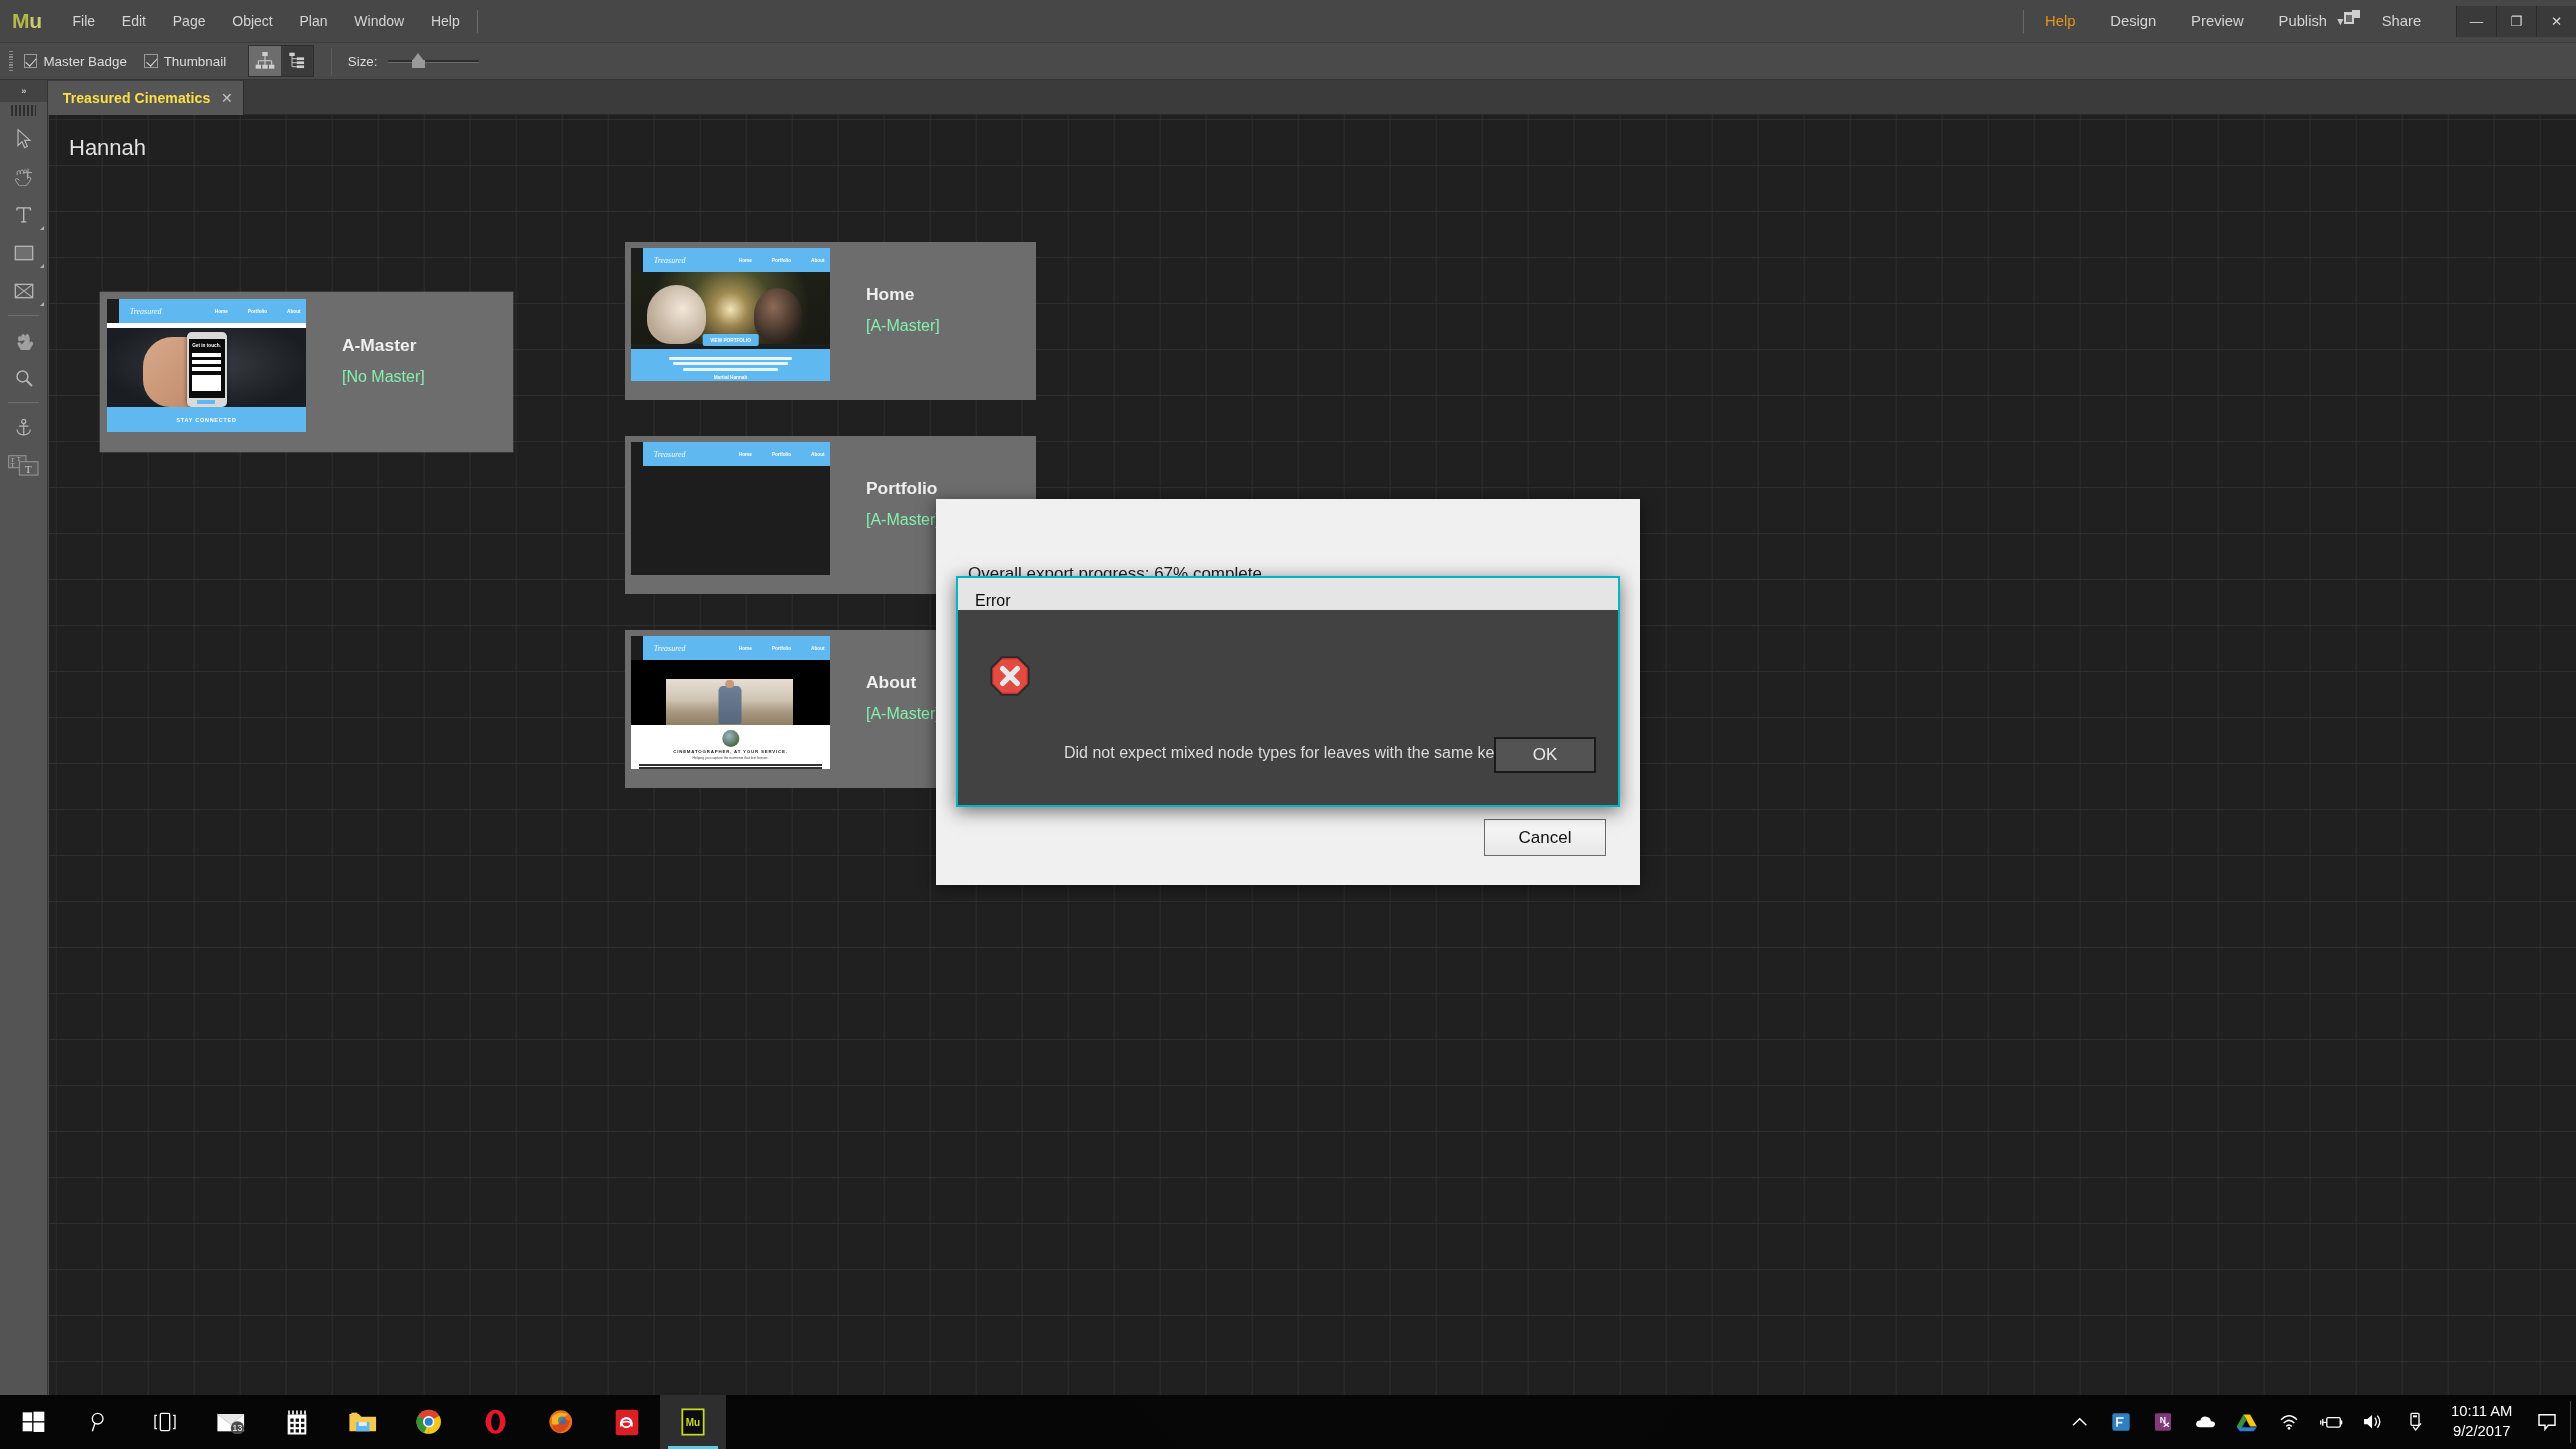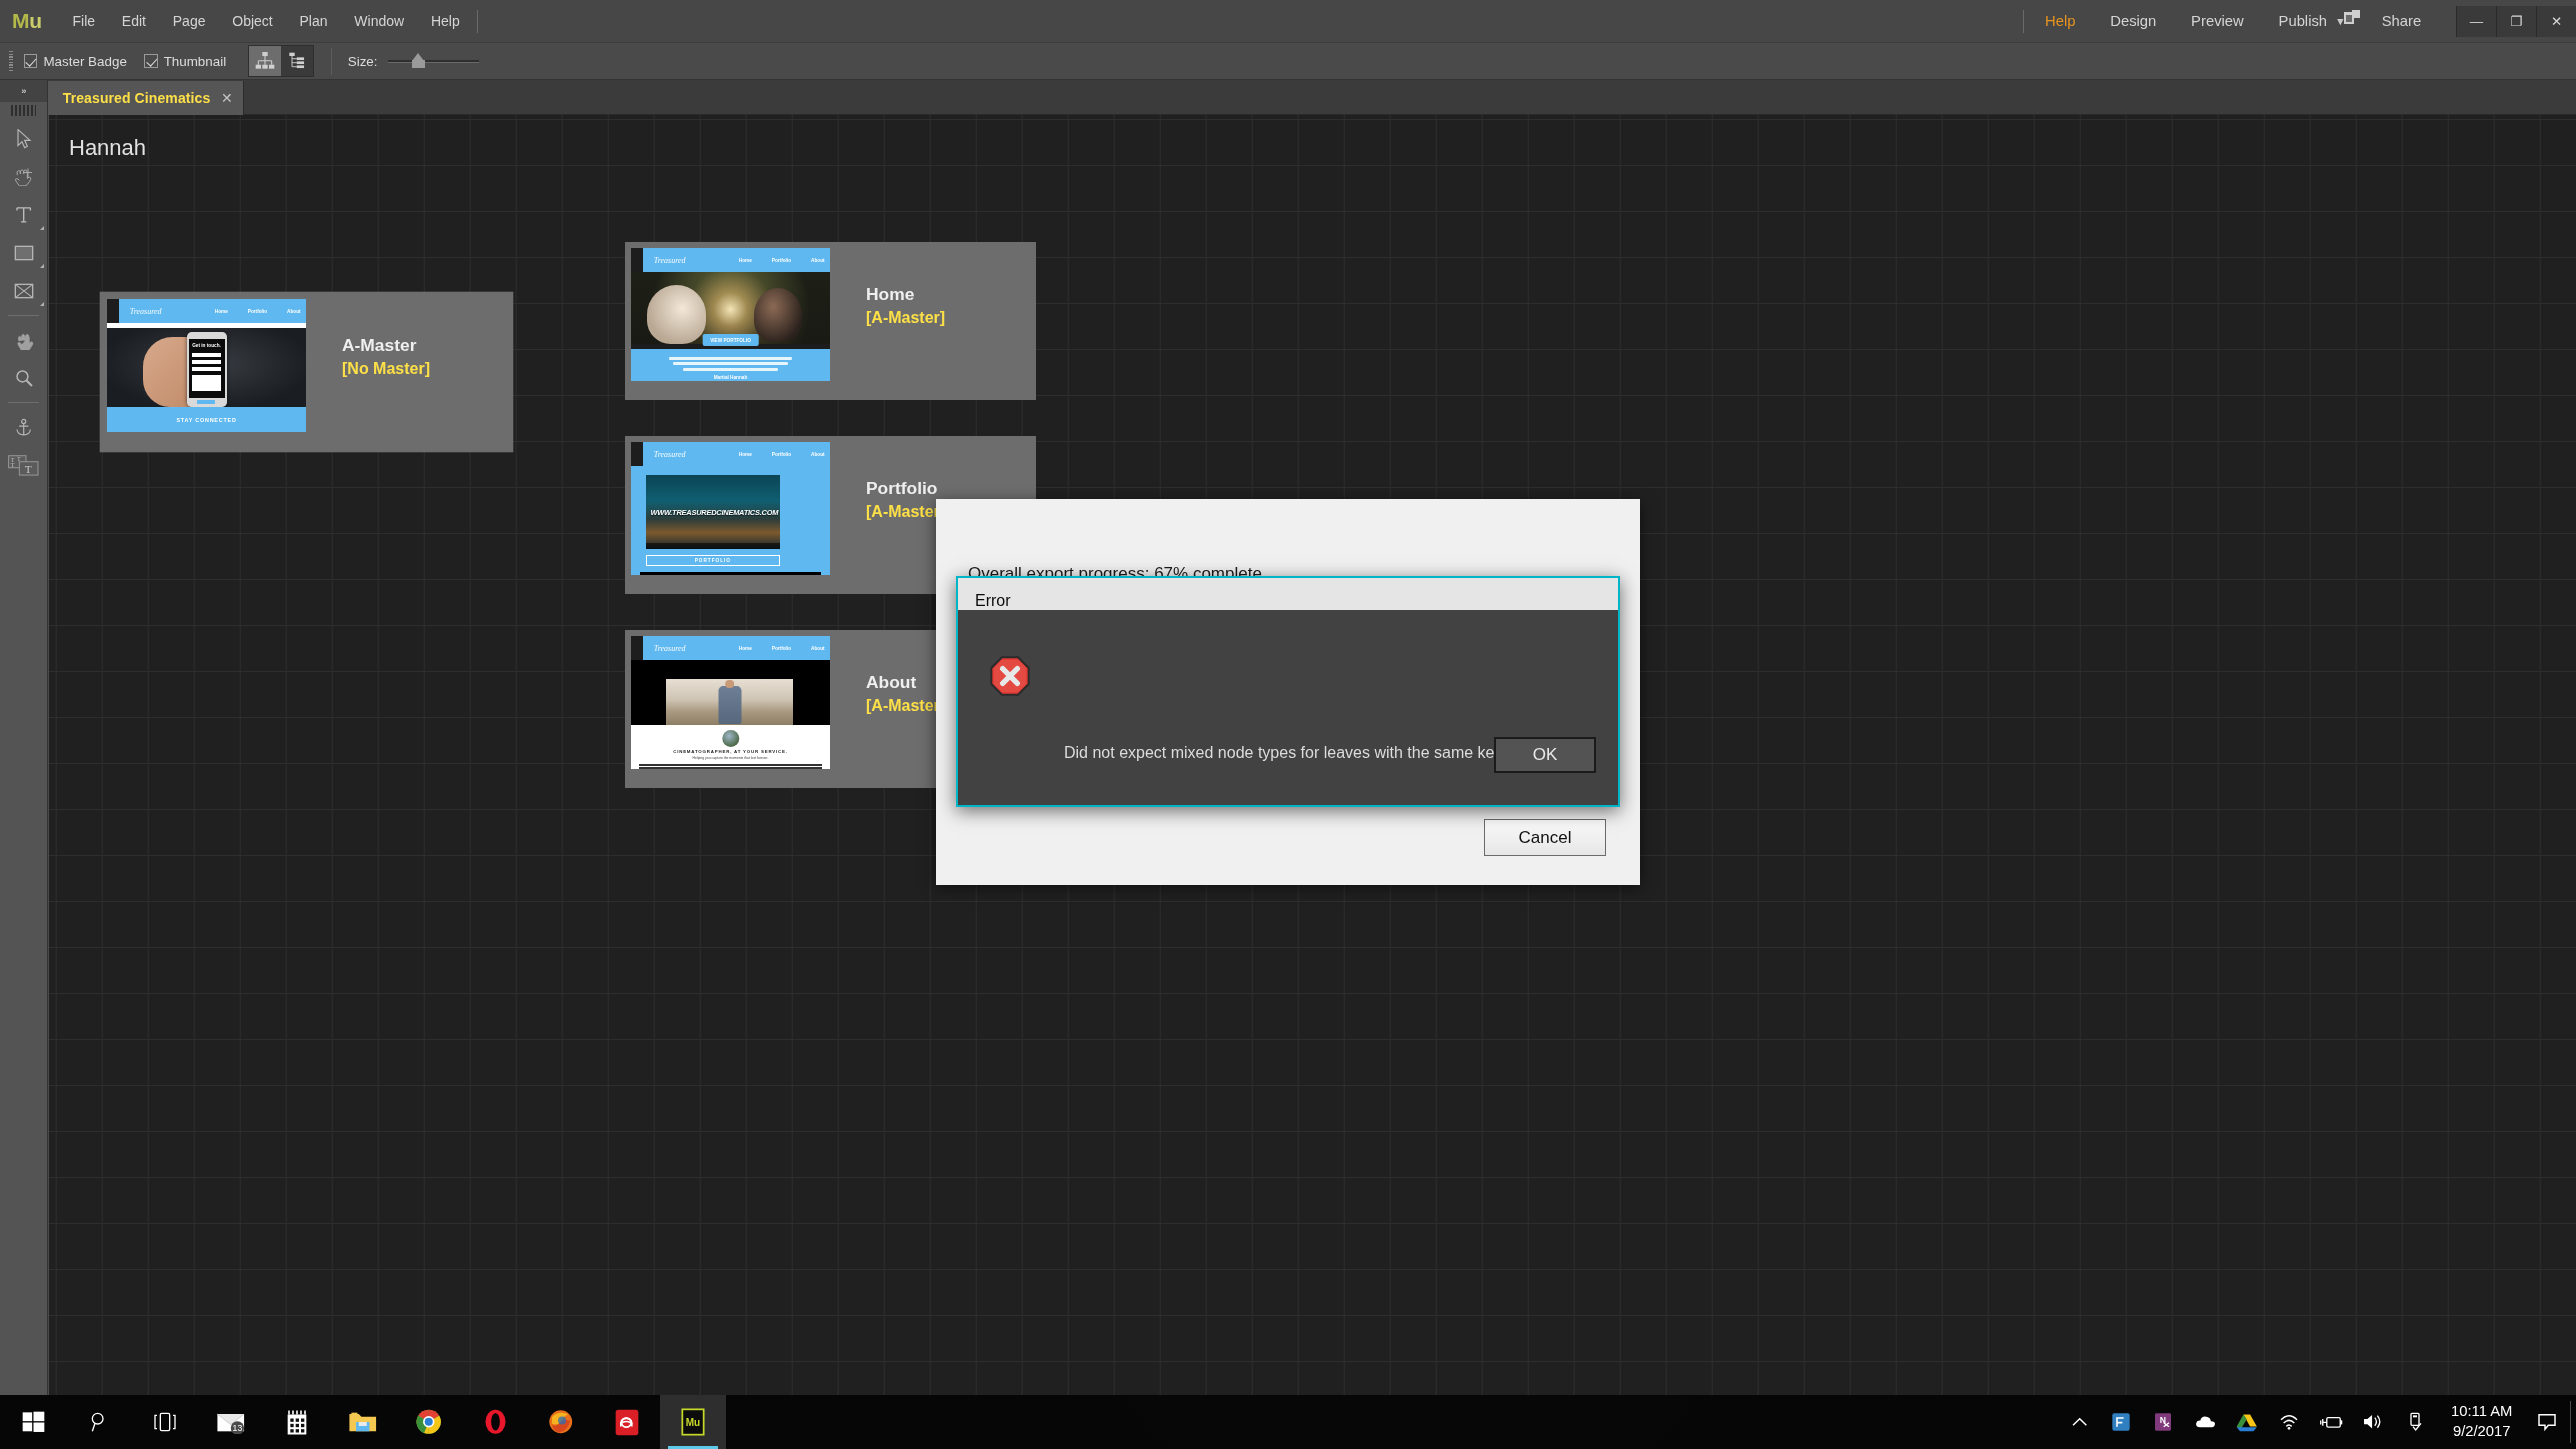--- a/index.html
+++ b/index.html
@@ -197,21 +197,21 @@
     padding: 6px;
   }
   .card.master { box-shadow: 0 0 0 1.3px #6d6d6d; }
   .thumb {
     width: 199px; height: 133px;
     background: #1d1d1d; overflow: hidden; position: relative;
     flex: 0 0 auto;
   }
   .card-meta { margin-left: 36px; margin-top: 36px; }
   .card-title { color: #efefef; font-size: 17.4px; font-weight: bold; }
-  .card-sub { color: #fde047; font-size: 16px; margin-top: 4px; font-weight: bold; }
+  .card-sub { color: #86efac; font-size: 16px; margin-top: 12px; }
 
   
   .site-nav {
     position: absolute; left: 12px; top: 0; width: 100%; height: 24px;
     background: #5fb8ef; display: flex; align-items: center;
   }
   .site-logo {
     margin-left: 10.7px; color: #fff; font-size: 8px;
     font-family: "Liberation Serif", serif; font-style: italic; opacity: .95;
   }
@@ -670,30 +670,20 @@
           </div>
         </div>
         <div class="card-meta">
           <div class="card-title">Home</div>
           <div class="card-sub">[A-Master]</div>
         </div>
       </div>
 
       <div class="card" style="left:576px; top:321px; width:411px; height:158px;">
         <div class="thumb">
-          <div class="portfolio-body">
-            <div class="video-box">
-              <div class="video-url">WWW.TREASUREDCINEMATICS.COM</div>
-              <div class="video-ctrl"></div>
-            </div>
-            <div class="pfolio-btn">PORTFOLIO</div>
-            <div class="pfolio-black">
-              <div class="pfolio-grid"></div>
-            </div>
-          </div>
           <div class="site-nav">
             <div class="site-logo">Treasured</div>
             <div class="site-links">
               <span>Home</span>
               <span>Portfolio</span>
               <span>About</span>
             </div>
           </div>
         </div>
         <div class="card-meta">

